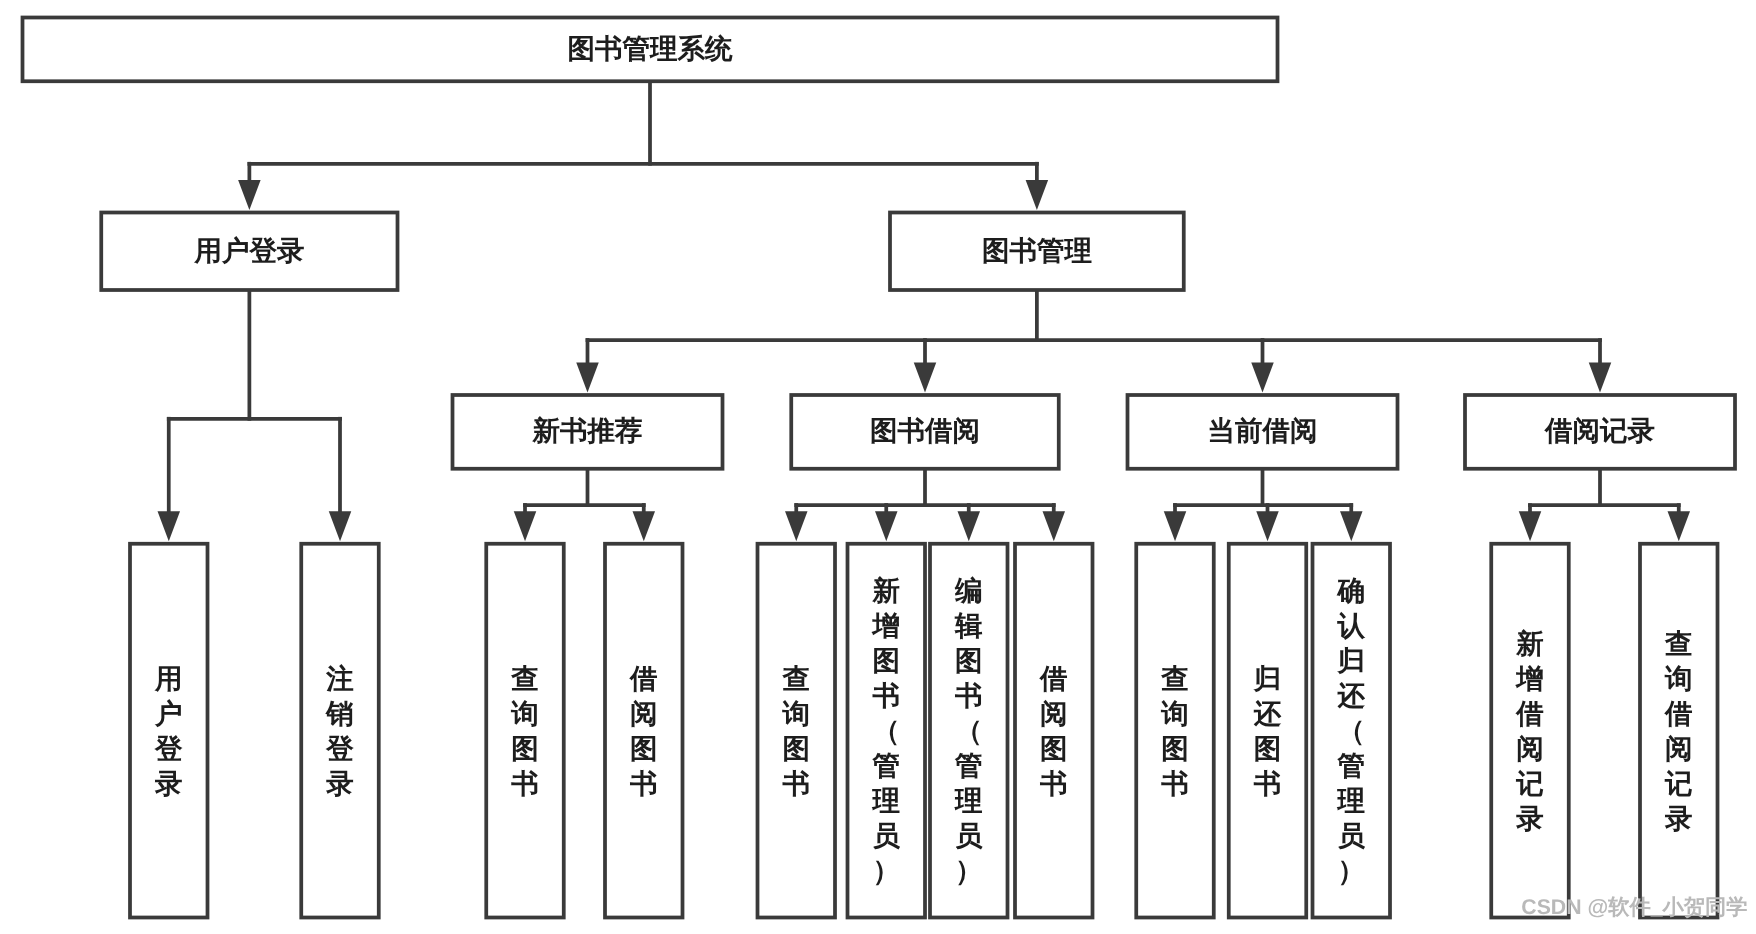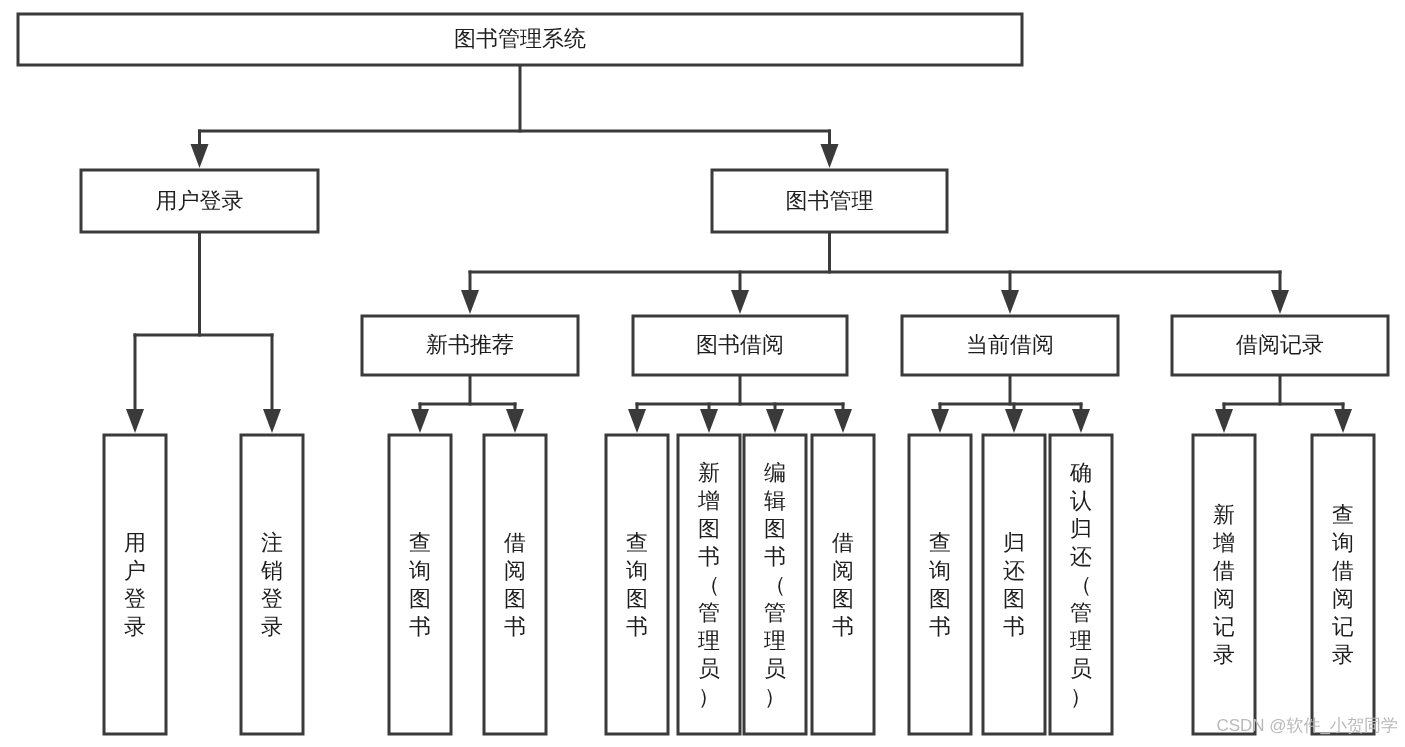--- a/index.html
+++ b/index.html
@@ -13,20 +13,21 @@
     font-family: "Liberation Sans", "DejaVu Sans", sans-serif;
     overflow: hidden;
     position: relative;
   }
   #diagram-root {
     position: absolute;
     left: 0;
     top: 0;
     width: 1405px;
     height: 747px;
+    font-weight: bold;
   }
   svg.diagram-canvas {
     display: block;
     width: 1405px;
     height: 747px;
   }
   .node-box {
     fill: #ffffff;
     stroke: #3a3a3a;
     stroke-width: 3;

